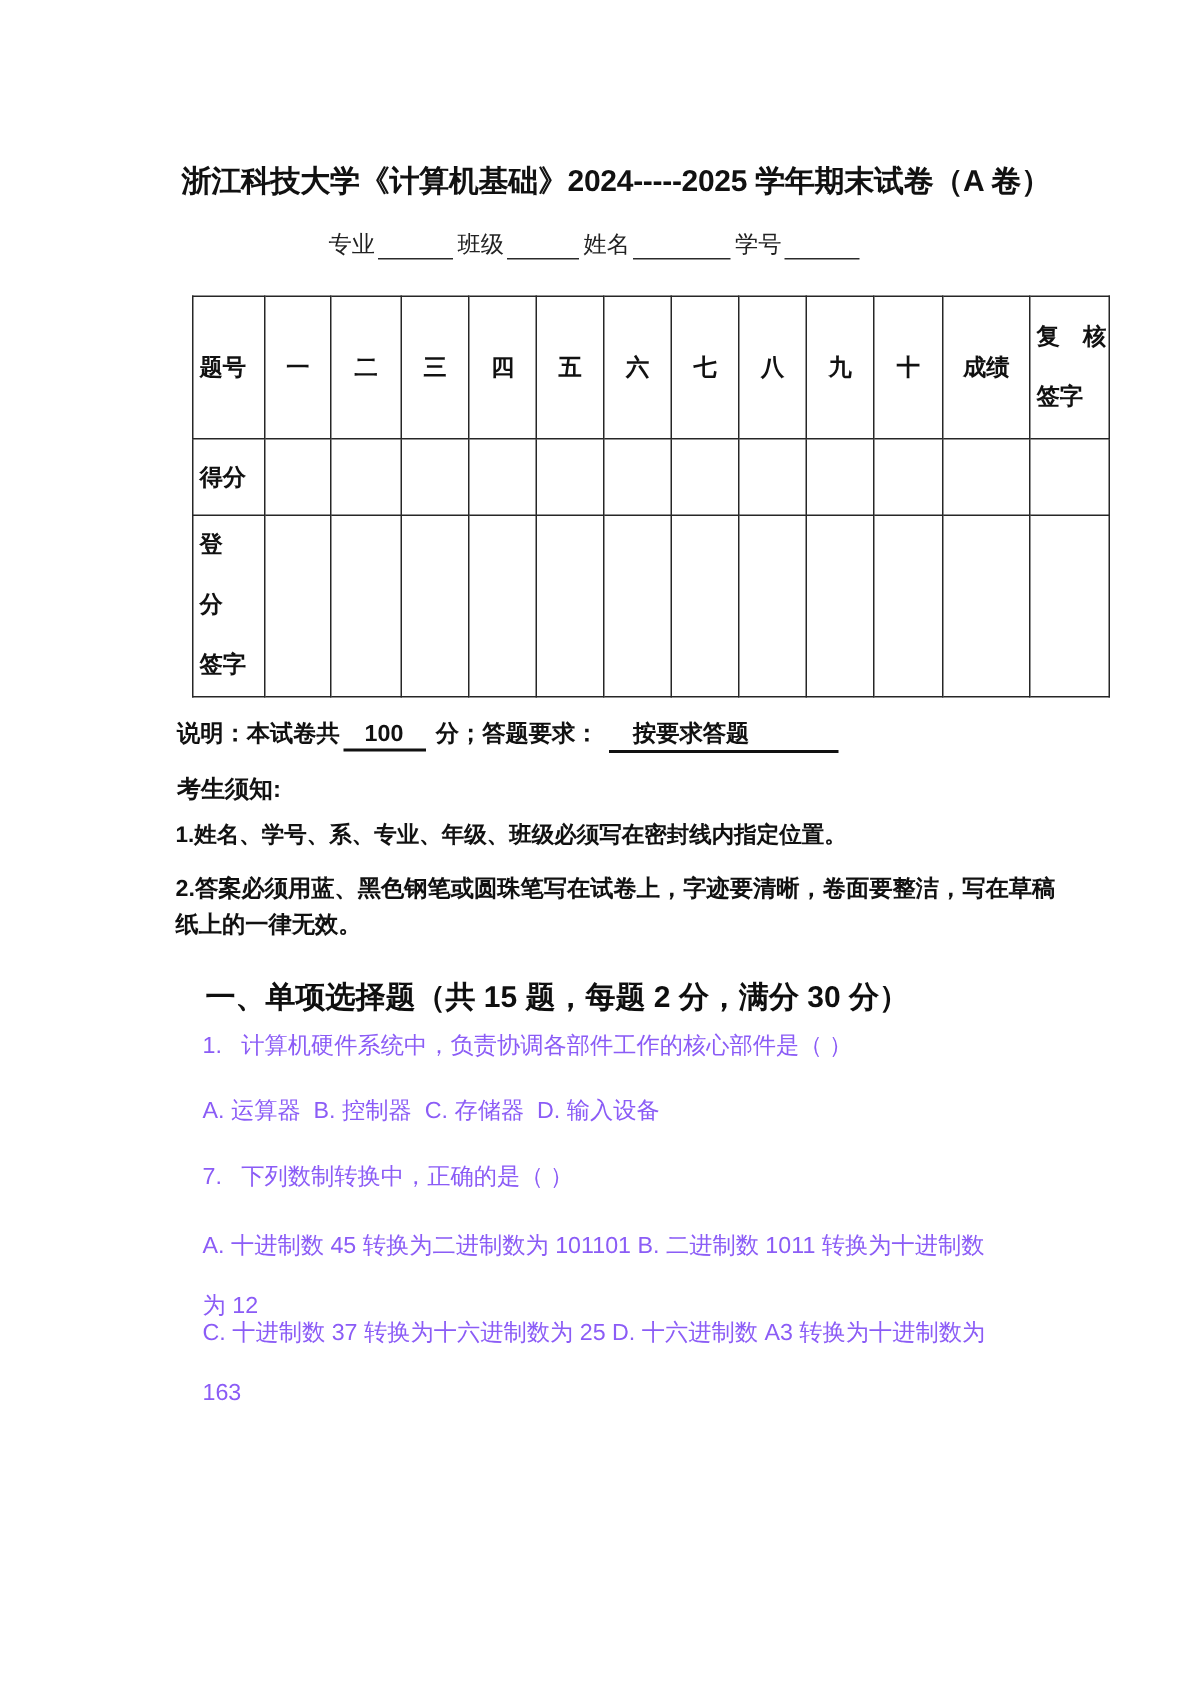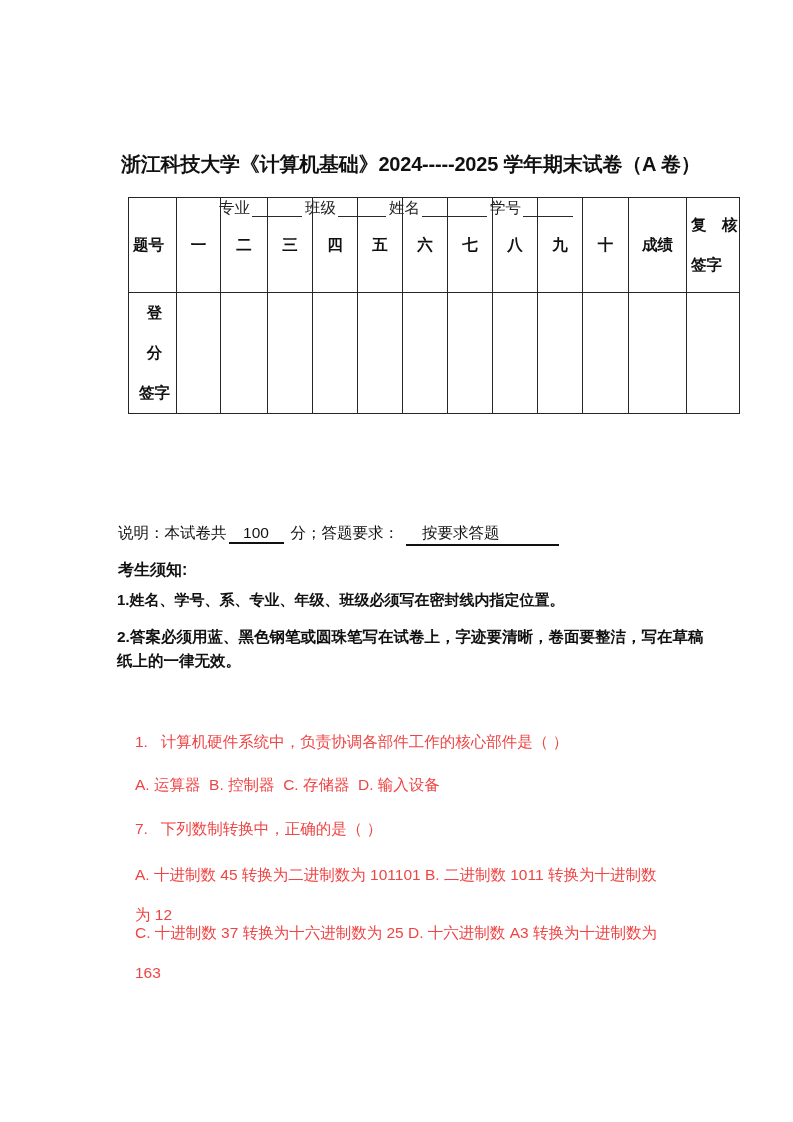--- a/index.html
+++ b/index.html
@@ -1,54 +1,54 @@
 <!DOCTYPE html>
 <html><head>
 <meta charset="utf-8">
 <style>
   html,body{margin:0;padding:0;background:#ffffff;}
   .page{
     position:relative;width:793px;height:1122px;background:#ffffff;overflow:hidden;
     font-family:"Liberation Sans","DejaVu Sans",sans-serif;color:#1a1a1a;
   }
-  .abs{position:absolute;white-space:pre-wrap;margin-top:44px;}
+  .abs{position:absolute;white-space:pre-wrap;}
   
   .title{left:121px;top:107px;font-size:20px;font-weight:700;letter-spacing:-0.2px;color:#111;}
   
   .form-line{left:219px;top:155px;display:flex;align-items:flex-end;font-size:15.5px;color:#222;text-align:center;}
   .form-line .lbl{line-height:18px;}
   .fill-line{display:inline-block;height:17px;border-bottom:1.5px solid #2b2b2b;margin:0 3px 0 2px;}
   .w50{width:50px;} .w48{width:48px;} .w65{width:65px;}
   
   table.score{
     position:absolute;left:128px;top:197px;width:611px;
     border-collapse:collapse;table-layout:fixed;
   }
   table.score td{
     border:1.5px solid #262626;font-size:15.5px;font-weight:700;color:#111;
     text-align:center;vertical-align:middle;padding:0;overflow:hidden;
   }
   table.score tr.r-head td{height:94px;}
   table.score tr.r-score td{height:50px;}
-  table.score tr.r-sign td{height:91px;text-align:center;}
+  table.score tr.r-sign td{height:91px;}
   table.score td.lab{text-align:left;padding-left:4px;}
   table.score td.two-line{white-space:pre-line;line-height:40px;}
   
-  .notice{left:118px;top:479px;font-size:15.5px;font-weight:400;color:#111;white-space:pre;}
+  .notice{left:118px;top:479px;font-size:15.5px;font-weight:700;color:#111;white-space:pre;}
   .u-score{display:inline-block;box-sizing:border-box;width:55px;text-align:center;
     border-bottom:2px solid #111;margin:0 7px 0 2px;}
   .u-req{display:inline-block;box-sizing:border-box;width:153px;text-align:left;padding-left:16px;
     border-bottom:2px solid #111;margin-left:7px;}
   
   .notes-head{left:118px;top:516px;font-size:16px;font-weight:700;color:#111;}
   .note1{left:117px;top:547px;font-size:15px;font-weight:700;color:#111;}
   .note2{left:117px;top:581px;font-size:15.5px;font-weight:700;color:#111;line-height:24px;width:620px;}
   
   .sec-head{left:137px;top:651px;font-size:20px;font-weight:700;color:#0f0f0f;}
-  .q{font-size:15.5px;color:#ef4444;line-height:1.2;}
+  .q{font-size:15.5px;color:#8b5cf6;line-height:1.2;}
   .q1{left:135px;top:689px;}
   .q1o{left:135px;top:732px;}
   .q2{left:135px;top:776px;}
   .q2ab{left:135px;top:811px;line-height:40px;}
   .q2cd{left:135px;top:869px;line-height:40px;}
 </style>
 </head>
 <body>
 
 <div class="page">
@@ -85,20 +85,35 @@
       <td>五</td>
       <td>六</td>
       <td>七</td>
       <td>八</td>
       <td>九</td>
       <td>十</td>
       <td>成绩</td>
       <td class="two-line lab">复　核
 签字</td>
     </tr>
+    <tr class="r-score">
+      <td class="lab">得分</td>
+      <td></td>
+          <td></td>
+      <td></td>
+          <td></td>
+      <td></td>
+          <td></td>
+      <td></td>
+          <td></td>
+      <td></td>
+          <td></td>
+      <td></td>
+          <td></td>
+    </tr>
     <tr class="r-sign">
       <td class="two-line lab">登　分
 签字</td>
       <td></td>
           <td></td>
       <td></td>
           <td></td>
       <td></td>
           <td></td>
       <td></td>
@@ -111,20 +126,21 @@
   </tbody>
     </table>
 
   <div class="abs notice"><span>说明：本试卷共</span><span class="u-score">100</span><span>分；答题要求：</span><span class="u-req">按要求答题</span></div>
 
   <div class="abs notes-head">考生须知:</div>
   <div class="abs note1">1.姓名、学号、系、专业、年级、班级必须写在密封线内指定位置。</div>
   <div class="abs note2">2.答案必须用蓝、黑色钢笔或圆珠笔写在试卷上，字迹要清晰，卷面要整洁，写在草稿
 纸上的一律无效。</div>
 
+  <div class="abs sec-head">一、单项选择题（共 15 题，每题 2 分，满分 30 分）</div>
 
   <div class="abs q q1">1.   计算机硬件系统中，负责协调各部件工作的核心部件是（ ）</div>
   <div class="abs q q1o">A. 运算器  B. 控制器  C. 存储器  D. 输入设备</div>
   <div class="abs q q2">7.   下列数制转换中，正确的是（ ）</div>
   <div class="abs q q2ab">A. 十进制数 45 转换为二进制数为 101101 B. 二进制数 1011 转换为十进制数
 为 12</div>
   <div class="abs q q2cd">C. 十进制数 37 转换为十六进制数为 25 D. 十六进制数 A3 转换为十进制数为
 163</div>
 
 </div>

